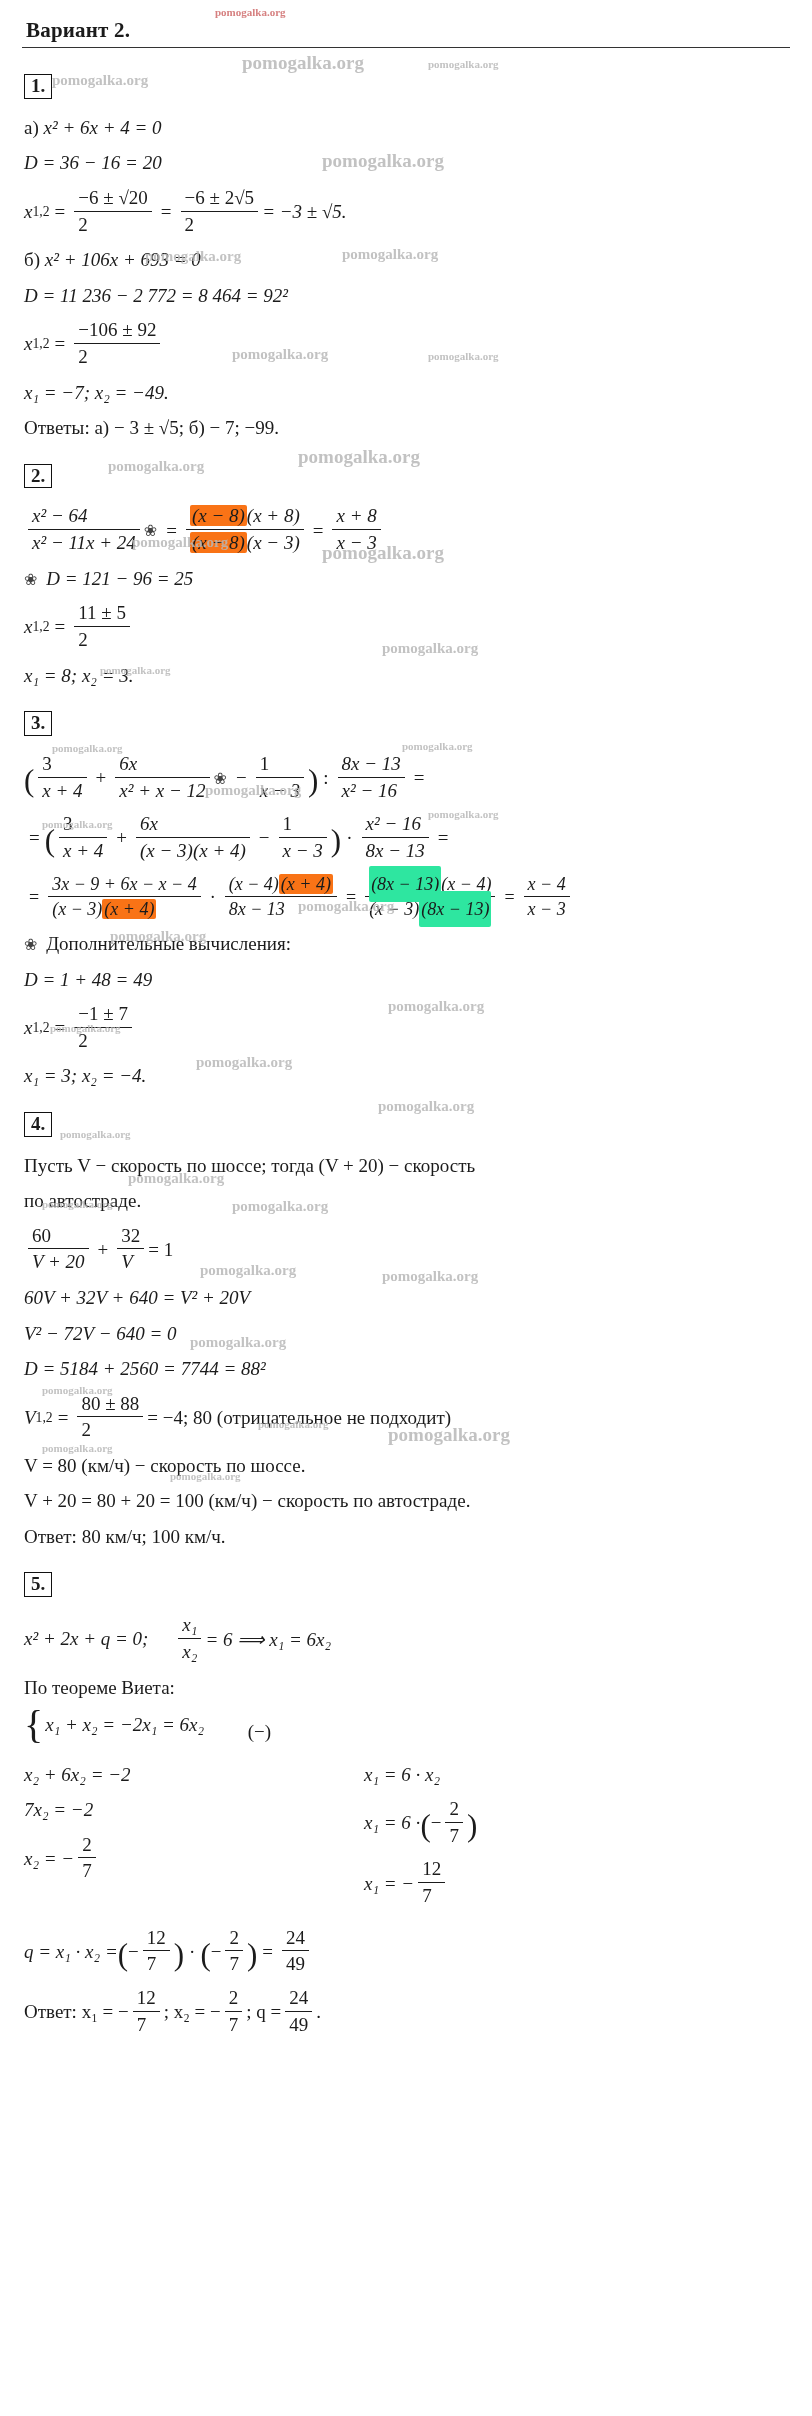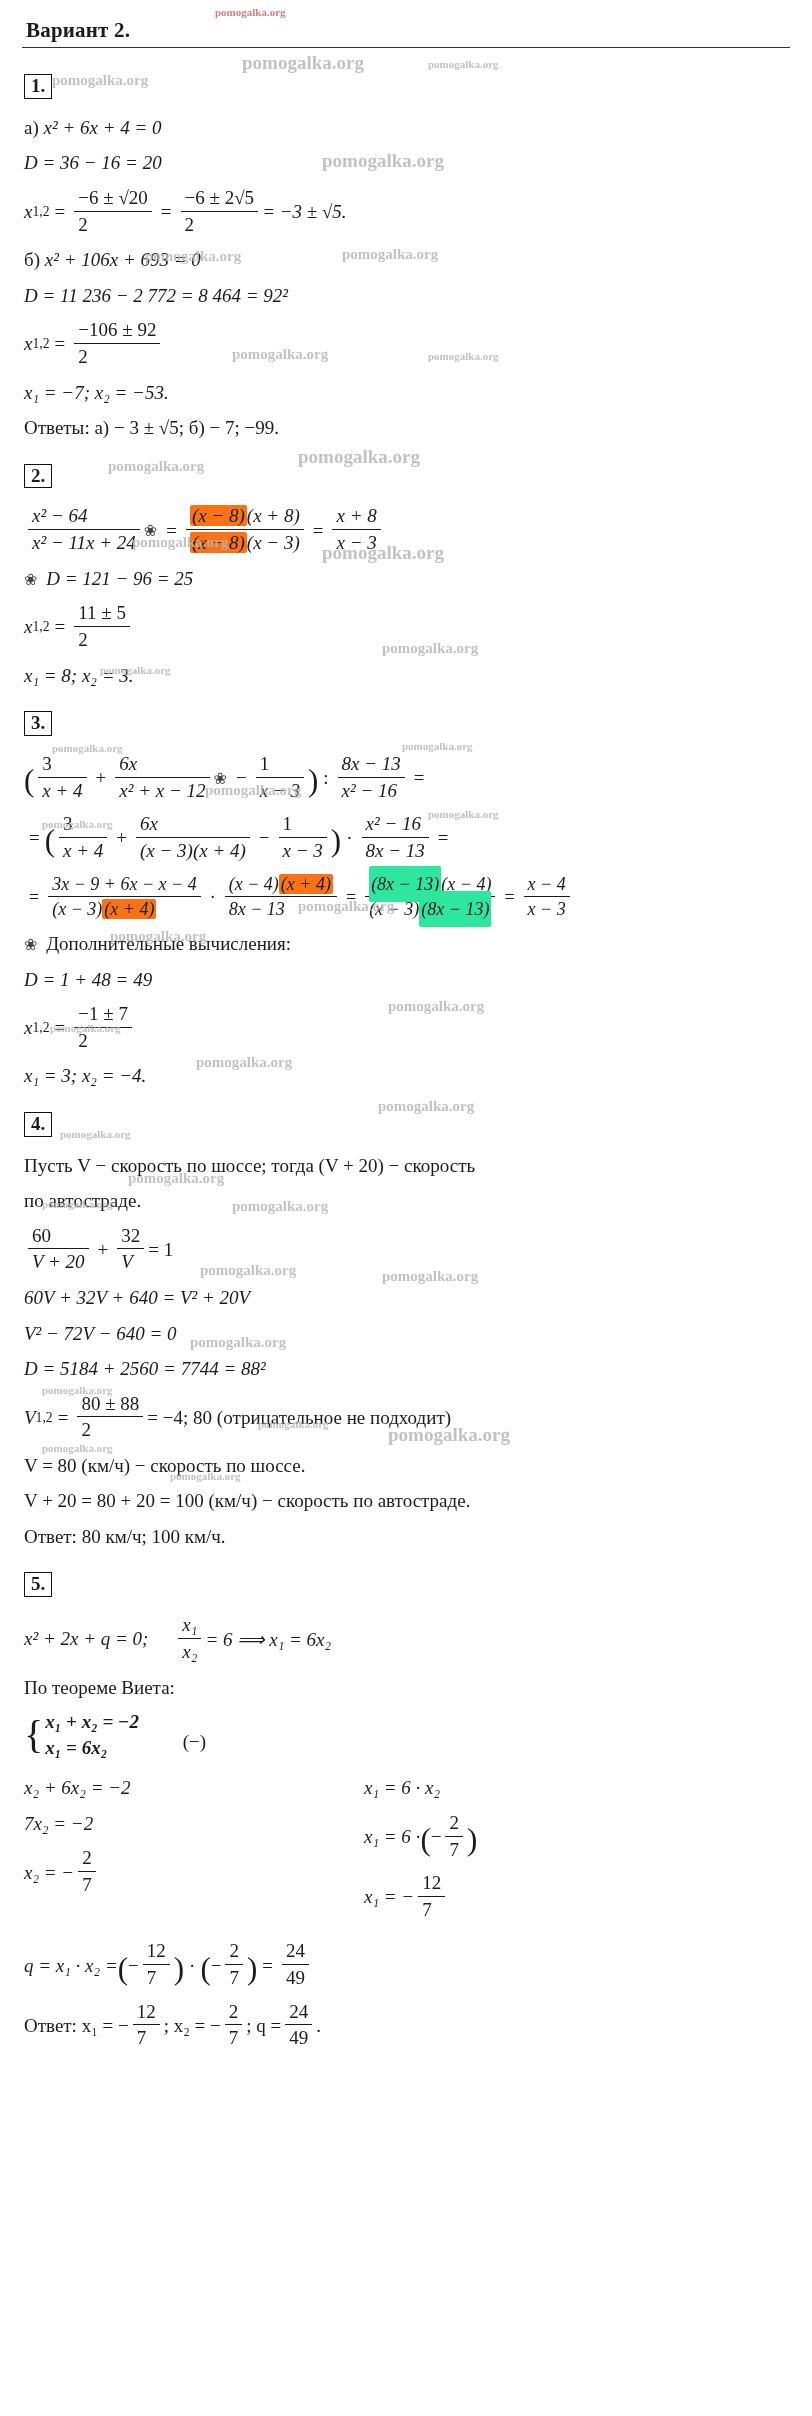--- a/index.html
+++ b/index.html
@@ -98,21 +98,21 @@
     display:inline-flex;
     align-items:center;
     font-size:19px;
   }
   .brace .bigbrace{
     font-size:40px;
     line-height:0.8;
     margin-right:2px;
     font-family:"Liberation Serif", serif;
   }
-  .brace .rows{display:flex;flex-direction:column;line-height:1.35;font-weight:bold;}
+  .brace .rows{display:flex;flex-direction:row;line-height:1.35;}
 
   .two-col{
     display:flex;
     align-items:flex-start;
   }
   .two-col .c1{width:330px;}
   .two-col .c2{flex:1;padding-left:10px;}
 
   .flower{
     display:inline-block;
@@ -167,21 +167,21 @@
     <div class="mrow">
       <span class="ital">x</span>
         <sub>1,2</sub>
       <span class="op">=</span>
       <span class="frac">
         <span class="num">−106 ± 92</span>
         <span class="den">2</span>
       </span>
     </div>
 
-    <div class="line ital">x₁ = −7;   x₂ = −53.</div>
+    <div class="line ital">x₁ = −7;   x₂ = −49.</div>
     <div class="line">Ответы:  а)  − 3 ± √5;    б)  − 7;  −99.</div>
 
     
     <div class="tasknum">2.</div>
 
     <div class="mrow">
       <span class="frac">
         <span class="num ital">x² − 64</span>
         <span class="den ital">x² − 11x + 24</span>
       </span>

